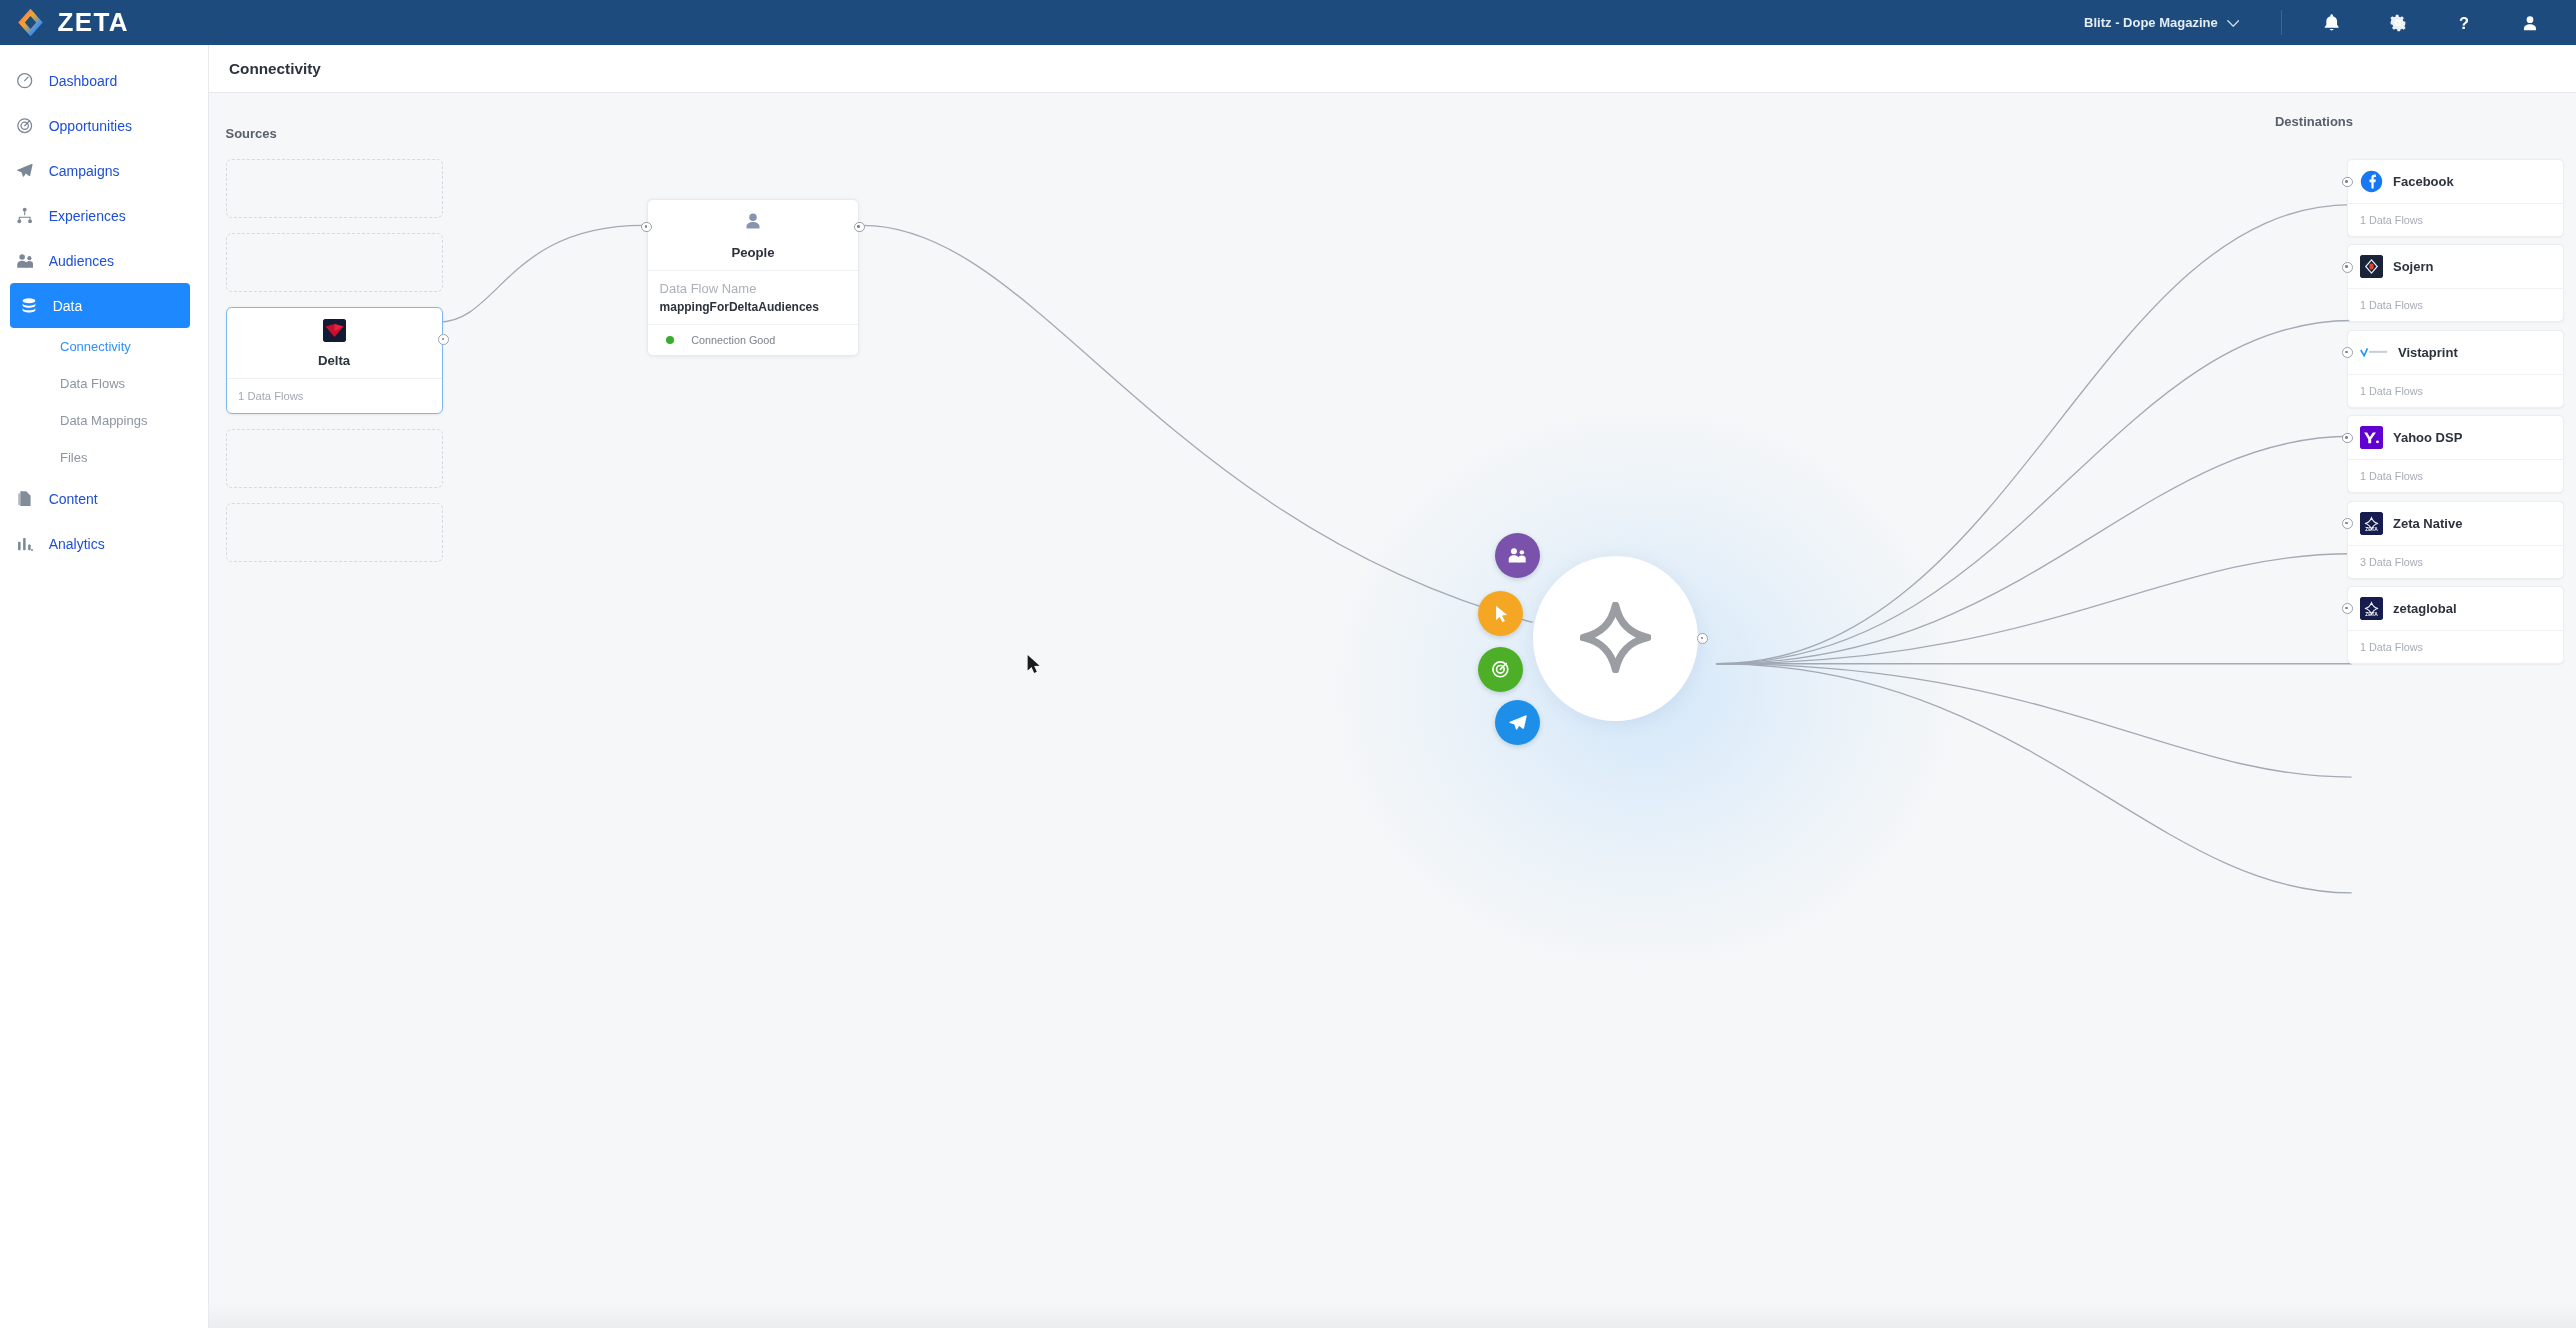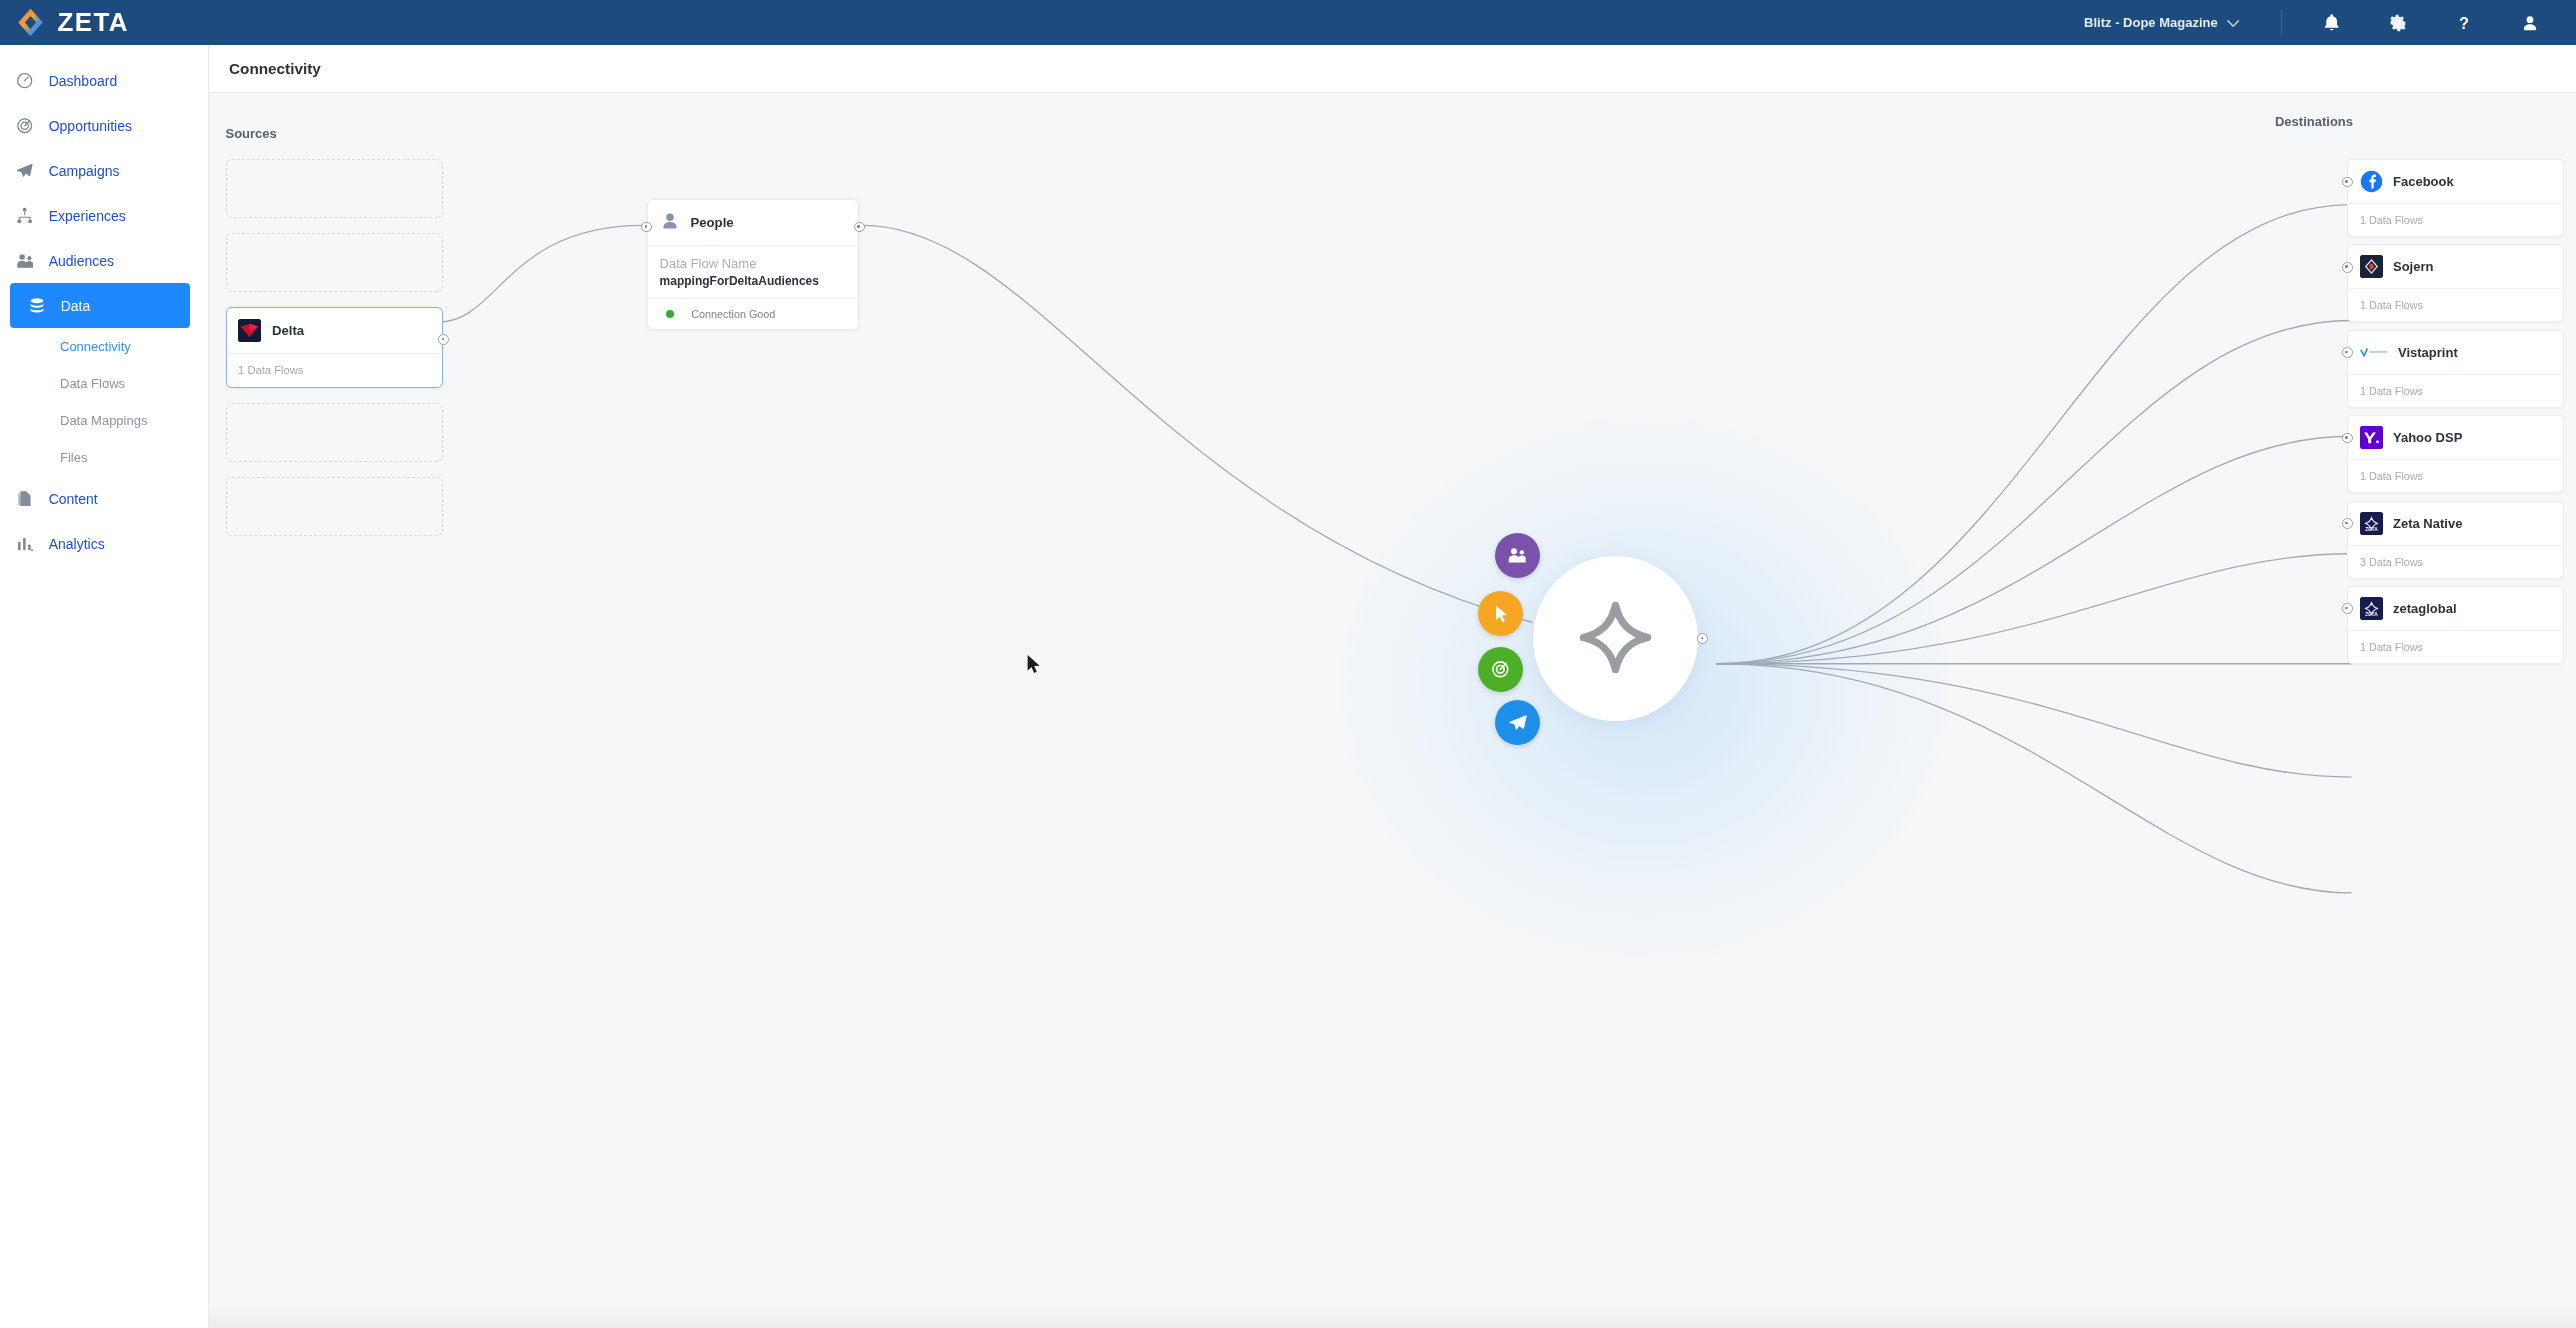--- a/index.html
+++ b/index.html
@@ -53,21 +53,21 @@
     height: 45px; padding-left: 14px;
     cursor: pointer; position: relative;
   }
   .nav-item .nav-ico {
     width: 21.5px; display: flex; align-items: center; justify-content: center;
     color: #7b8794;
   }
   .nav-item .nav-label { font-size: 14px; color: #1d4ed8; font-weight: 500; }
   .nav-item.active {
     background: #1e88ff; border-radius: 4.1px;
-    margin: 0 8.3px 0 10px; padding-left: 16px;
+    margin: 0 8.3px 0 10px; padding-left: 8px;
     width: 180px;
     text-align: center;
   }
   .nav-item.active .nav-label { color: #fff; }
   .nav-item.active .nav-ico { color: #fff; }
   .subnav-item {
     height: 37px; display: flex; align-items: center;
     padding-left: 60px; font-size: 13px; color: #8c95a1;
     cursor: pointer;
   }
@@ -111,21 +111,21 @@
     border: 1.3px dashed #d6dadf; border-radius: 5.8px;
     background: transparent; margin-bottom: 15px;
   }
   .src-card {
     width: 217px; border: 1.7px solid #7cb8f2; border-radius: 5.8px;
     background: #fff; margin-bottom: 15px;
     box-shadow: 0 0.8px 2.5px rgba(20,40,70,.07);
   }
   .card-head {
     display: flex; align-items: center; gap: 10.8px;
-    padding: 10.8px 11.6px; border-bottom: 0.8px solid #eef0f2;
+    padding: 10.8px 11.6px; border-bottom: 0.8px solid #eef0f2; flex-direction: column;
   }
   .card-title { font-size: 13.2px; font-weight: bold; color: #2c333d; }
   .card-foot { padding: 10.8px 11.6px; font-size: 11.2px; color: #a2a9b3; }
 
   
   #people-card {
     position: absolute; left: 438px; top: 106px;
     width: 212px; background: #fff;
     border: 0.8px solid #e8eaed; border-radius: 5.8px;
     box-shadow: 0 0.8px 3.3px rgba(20,40,70,.07);

